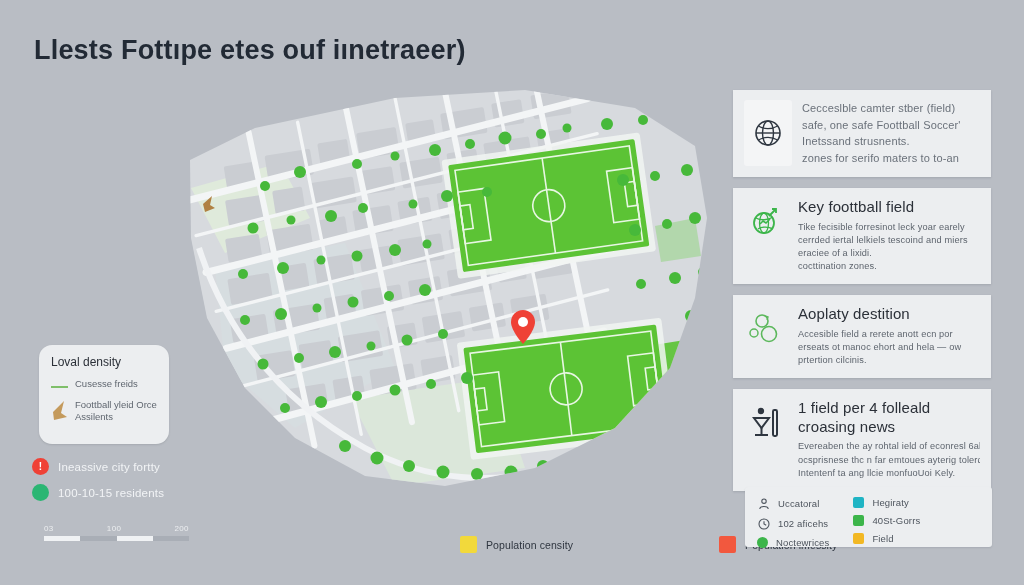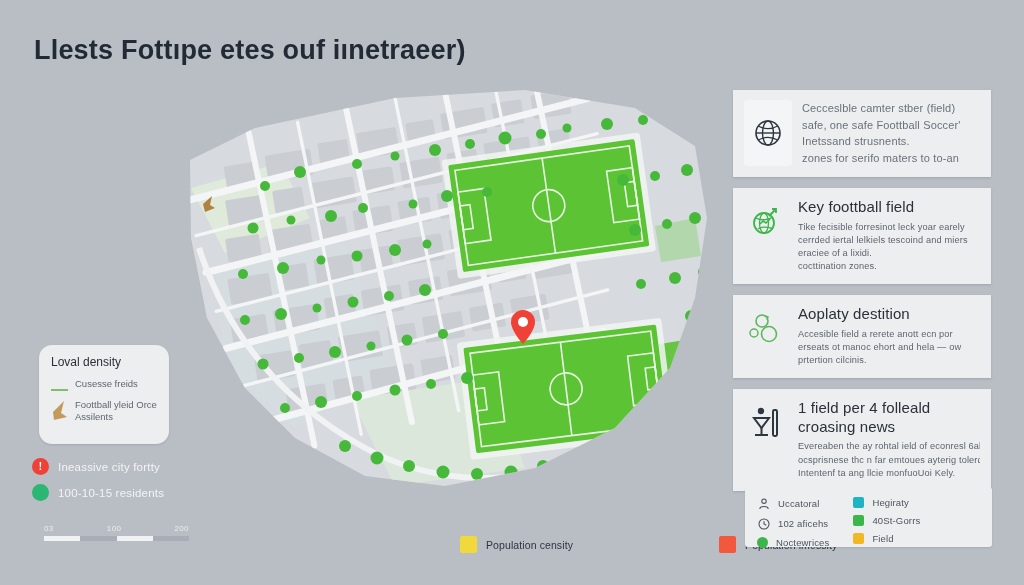--- a/index.html
+++ b/index.html
@@ -48,21 +48,21 @@
   .card-a .ic-icon{ background:#f4f5f6; border-radius:3px; flex:0 0 48px; height:66px; }
 
   
   .legend-panel{
     position:absolute; left:39px; top:345px; width:130px;
     background:#eceef0; border-radius:13px;
     padding:10px 11px 12px 12px;
     box-shadow:0 1px 2px rgba(60,66,75,.16);
   }
   .legend-title{ font-size:12px; color:#2b3038; margin-bottom:9px; }
-  .legend-row{ display:flex; align-items:flex-end; gap:7px; margin-bottom:8px; }
+  .legend-row{ display:flex; align-items:center; gap:7px; margin-bottom:8px; }
   .legend-row .lr-text{ font-size:9.5px; color:#5f666f; line-height:1.32; }
   .swatch-line{ width:17px; height:2px; background:#7fbf6a; margin-top:6px; flex:0 0 17px; }
   .swatch-arrow{ flex:0 0 17px; margin-top:1px; }
 
   
   .density-rows{ position:absolute; left:32px; top:458px; width:210px; }
   .density-row{ display:flex; align-items:center; gap:9px; margin-bottom:9px; }
   .density-row .dr-text{ font-size:11.5px; color:#f2f4f6; letter-spacing:.2px; }
   .dot{ width:17px; height:17px; border-radius:50%; flex:0 0 17px;
         display:flex; align-items:center; justify-content:center;

